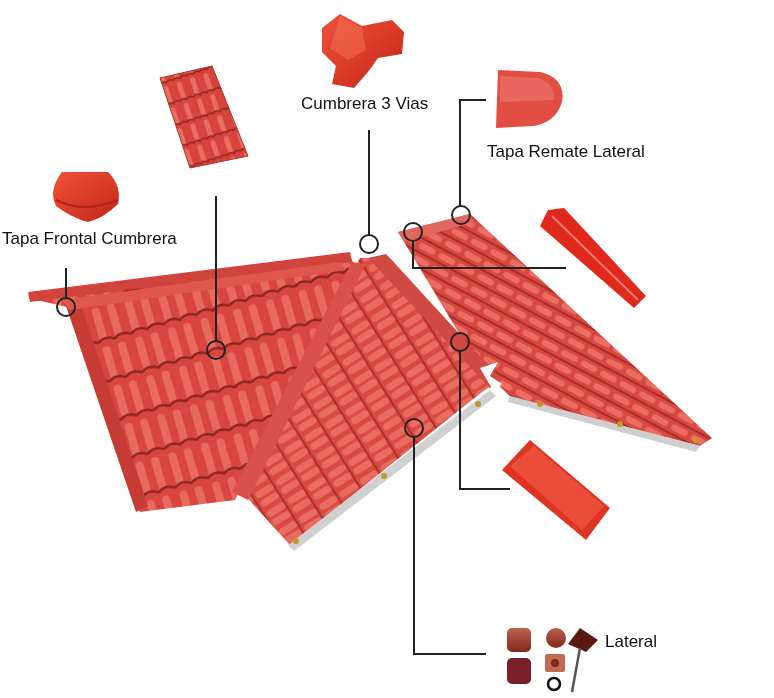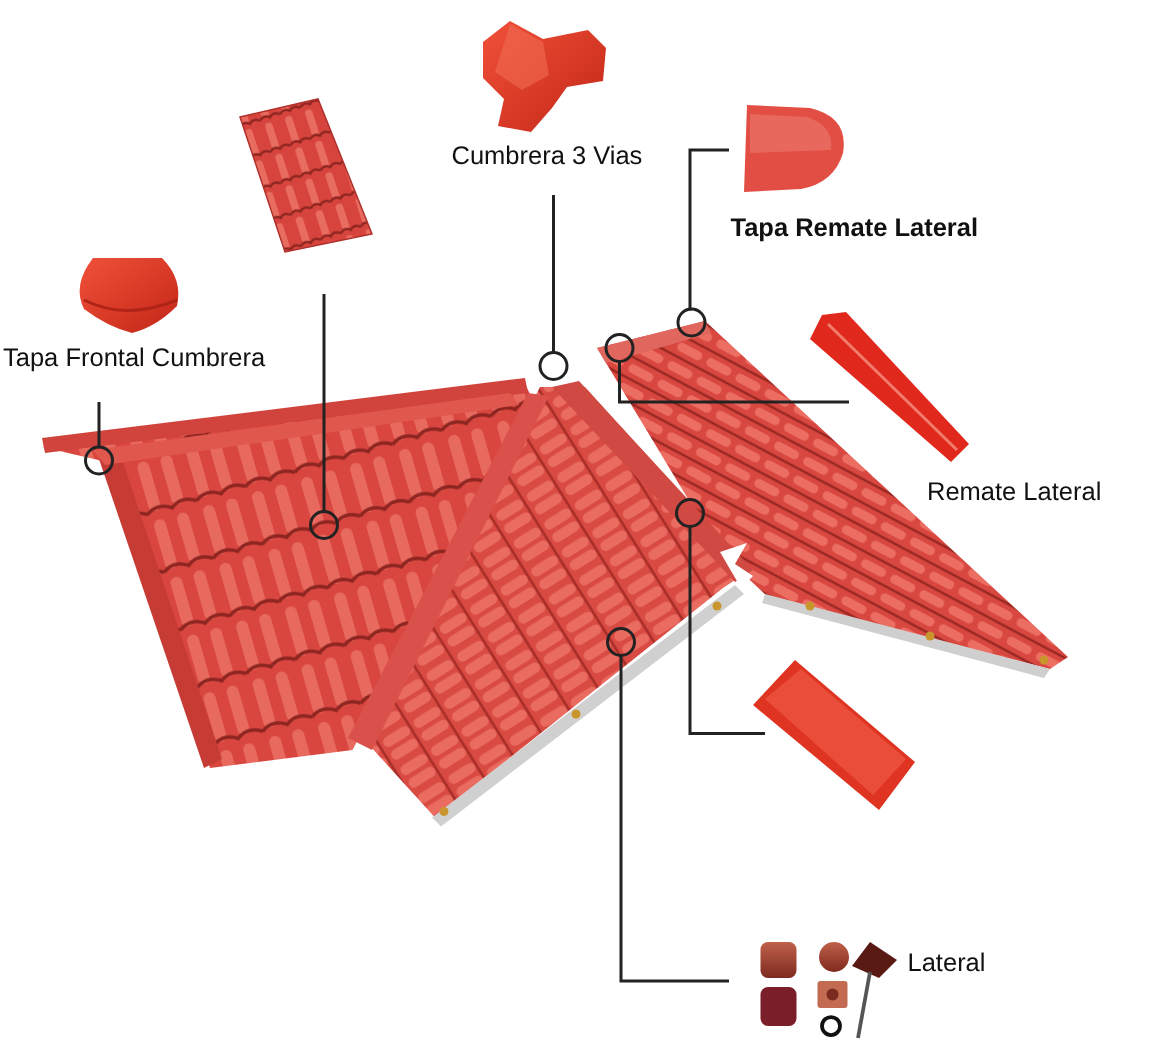--- a/index.html
+++ b/index.html
@@ -149,17 +149,16 @@
 
       <polyline points="460,350 460,489 510,489"></polyline>
       <circle cx="460" cy="342" r="9"></circle>
 
       <polyline points="414,436 414,654 486,654"></polyline>
       <circle cx="414" cy="428" r="9"></circle>
     </g>
   </svg>
 
   <div class="label" style="left:301px; top:94px;">Cumbrera 3 Vias</div>
-  <div class="label" style="left:487px; top:142px;font-weight:bold;">Tapa Remate Lateral</div>
+  <div class="label" style="left:487px; top:142px;">Tapa Remate Lateral</div>
   <div class="label" style="left:2px; top:229px;">Tapa Frontal Cumbrera</div>
-  <div class="label" style="left:618px; top:318px;">Remate Lateral</div>
   <div class="label" style="left:605px; top:632px; background:transparent;">Lateral</div>
 </div>
 
 </body></html>

